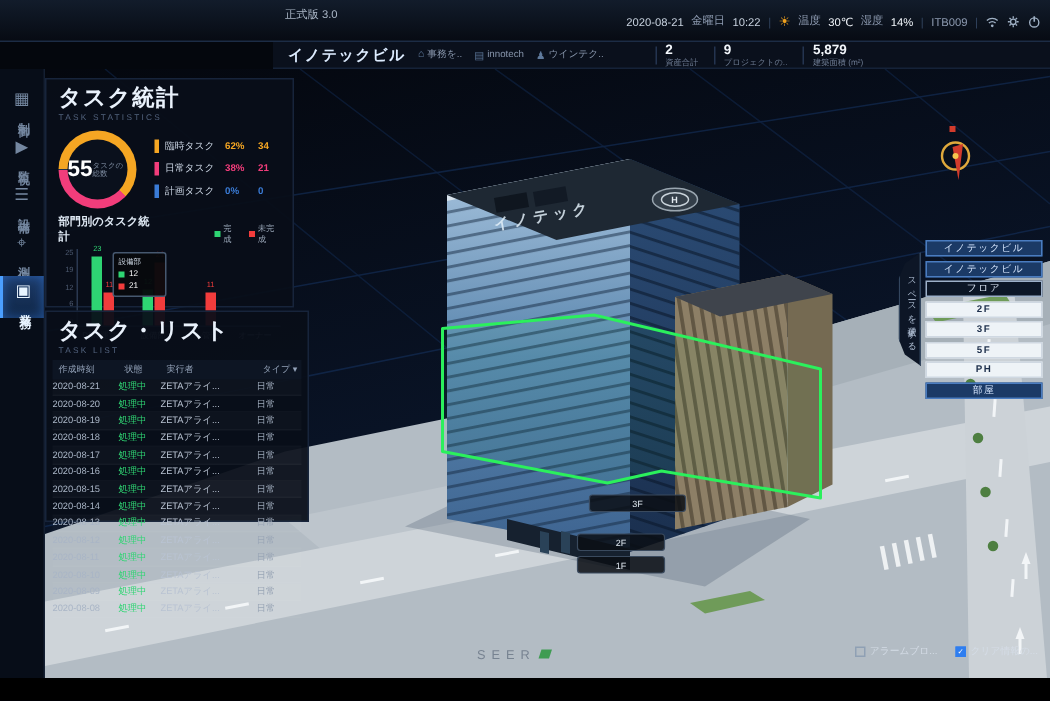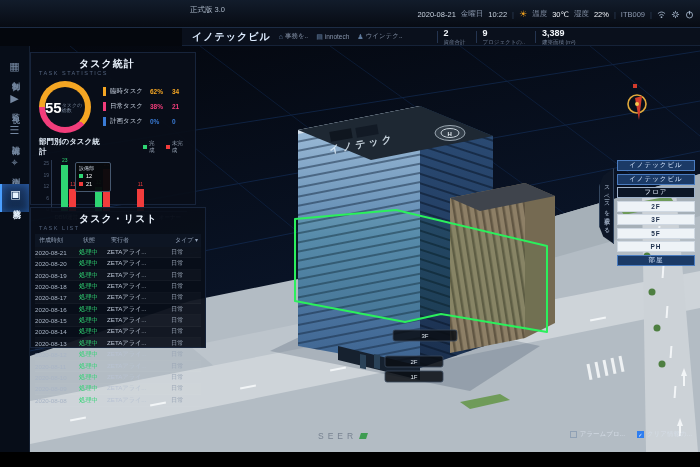--- a/index.html
+++ b/index.html
@@ -49,39 +49,39 @@
   .rail-glyph { font-size:11px; line-height:1; }
   .rail-label { writing-mode:vertical-rl; font-size:8px; letter-spacing:2px; font-weight:bold; }
   .rail-item.active { background:linear-gradient(#1c3a68,#102747); color:#e8f4ff;
     border-left:2px solid #4b9fff; box-shadow:0 0 8px rgba(60,140,255,.45) inset; }
 
   
   .panel { position:absolute; background:rgba(9,14,24,.94); border:1px solid #17243b; z-index:20; }
   #panel-stats { left:30px; top:52px; width:166px; height:153px; }
   #panel-list { left:30px; top:207px; width:176px; height:141px; }
   .p-titlerow { padding:5px 8px 1px 8px; line-height:1.1; }
-  .p-title { font-size:10px; font-weight:bold; color:#eaf2fc; letter-spacing:1px;margin-left:40px; }
+  .p-title { font-size:15px; font-weight:bold; color:#eaf2fc; letter-spacing:1px; }
   .p-sub { font-size:5.5px; color:#53637e; letter-spacing:1.5px; margin-top:1px; }
 
   
   #stats-body { display:flex; padding:4px 6px 0 8px; }
   #donut { width:52px; height:52px; border-radius:50%; display:flex; align-items:center; justify-content:center; flex:0 0 auto; }
   #donut-hole { width:40px; height:40px; border-radius:50%; background:#0a101c; display:flex; flex-direction:row;
     align-items:center; justify-content:center; line-height:1; }
   #donut-total { font-size:15px; font-weight:800; color:#fff; }
   #donut-cap { font-size:5px; color:#7e8ca0; margin-top:2px; }
   #legend { display:flex; flex-direction:column; gap:6px; margin:6px 0 0 12px; flex:1; }
   .lg-row { display:flex; align-items:center; font-size:6.5px; color:#ccd6e4; }
   .lg-mark { width:3px; height:9px; margin-right:4px; }
   .lg-label { width:40px; }
   .lg-pct { font-weight:bold; width:22px; }
   .lg-cnt { font-weight:bold; }
 
   
-  #dept-head { display:flex; justify-content:space-between; align-items:center; padding:4px 8px 0 8px;gap:40px; }
+  #dept-head { display:flex; justify-content:space-between; align-items:flex-end; padding:4px 8px 0 8px;gap:40px; }
   #dept-title { font-size:7.5px; font-weight:bold; color:#dfe9f4; }
   #dept-legend { display:flex; gap:7px; }
   .dlg { display:flex; align-items:center; gap:2px; font-size:5.5px; color:#98a5b6; }
   .dlg-sq { width:4px; height:4px; }
   #dept-chart { position:relative; margin:3px 8px 0 8px; height:66px; }
   #y-axis { position:absolute; left:0; top:0; width:10px; height:52px; display:flex; flex-direction:column;
     justify-content:space-between; font-size:5px; color:#4e5b72; text-align:right; }
   #plot { position:absolute; left:12px; right:0; top:0; height:52px; border-left:1px solid #2a3850;
     border-bottom:1px solid #2a3850; display:flex; align-items:flex-end; }
   .bar-group { width:36px; display:flex; flex-direction:column; align-items:center; }
@@ -276,21 +276,21 @@
     <span id="version">正式版 3.0</span>
     <div id="status">
       <span>2020-08-21</span>
       <span class="st-dim">金曜日</span>
       <span>10:22</span>
       <span class="st-sep">|</span>
       <span class="sun">☀</span>
       <span class="st-dim">温度</span>
       <span class="st-strong">30℃</span>
       <span class="st-dim">湿度</span>
-      <span class="st-strong">22%</span>
+      <span class="st-strong">14%</span>
       <span class="st-sep">|</span>
       <span class="st-dim">ITB009</span>
       <span class="st-sep">|</span>
       <svg class="hicon" viewBox="0 0 10 10">
         <path d="M1,4 A6,6 0 0 1 9,4 M2.5,6 A3.8,3.8 0 0 1 7.5,6" fill="none" stroke="#9fb0c4" stroke-width="1"></path>
         <circle cx="5" cy="8" r="1" fill="#9fb0c4"></circle>
       </svg>
       <svg class="hicon" viewBox="0 0 10 10">
         <circle cx="5" cy="5" r="2" fill="none" stroke="#9fb0c4" stroke-width="1"></circle>
         <path d="M5,1 V2.5 M5,7.5 V9 M1,5 H2.5 M7.5,5 H9 M2.2,2.2 L3.2,3.2 M6.8,6.8 L7.8,7.8 M7.8,2.2 L6.8,3.2 M3.2,6.8 L2.2,7.8" stroke="#9fb0c4" stroke-width="1"></path>
@@ -331,21 +331,21 @@
         <span class="stat">
           <span class="stat-bar"></span>
           <span class="stat-col">
             <span class="stat-val">9</span>
             <span class="stat-lbl">プロジェクトの..</span>
           </span>
         </span>
         <span class="stat">
           <span class="stat-bar"></span>
           <span class="stat-col">
-            <span class="stat-val">3,389</span>
+            <span class="stat-val">5,879</span>
             <span class="stat-lbl">建築面積 (m²)</span>
           </span>
         </span>
       </div>
   </div>
 
   <div id="rail">
 
   <div class="rail-item">
         <span class="rail-glyph">▦</span>

